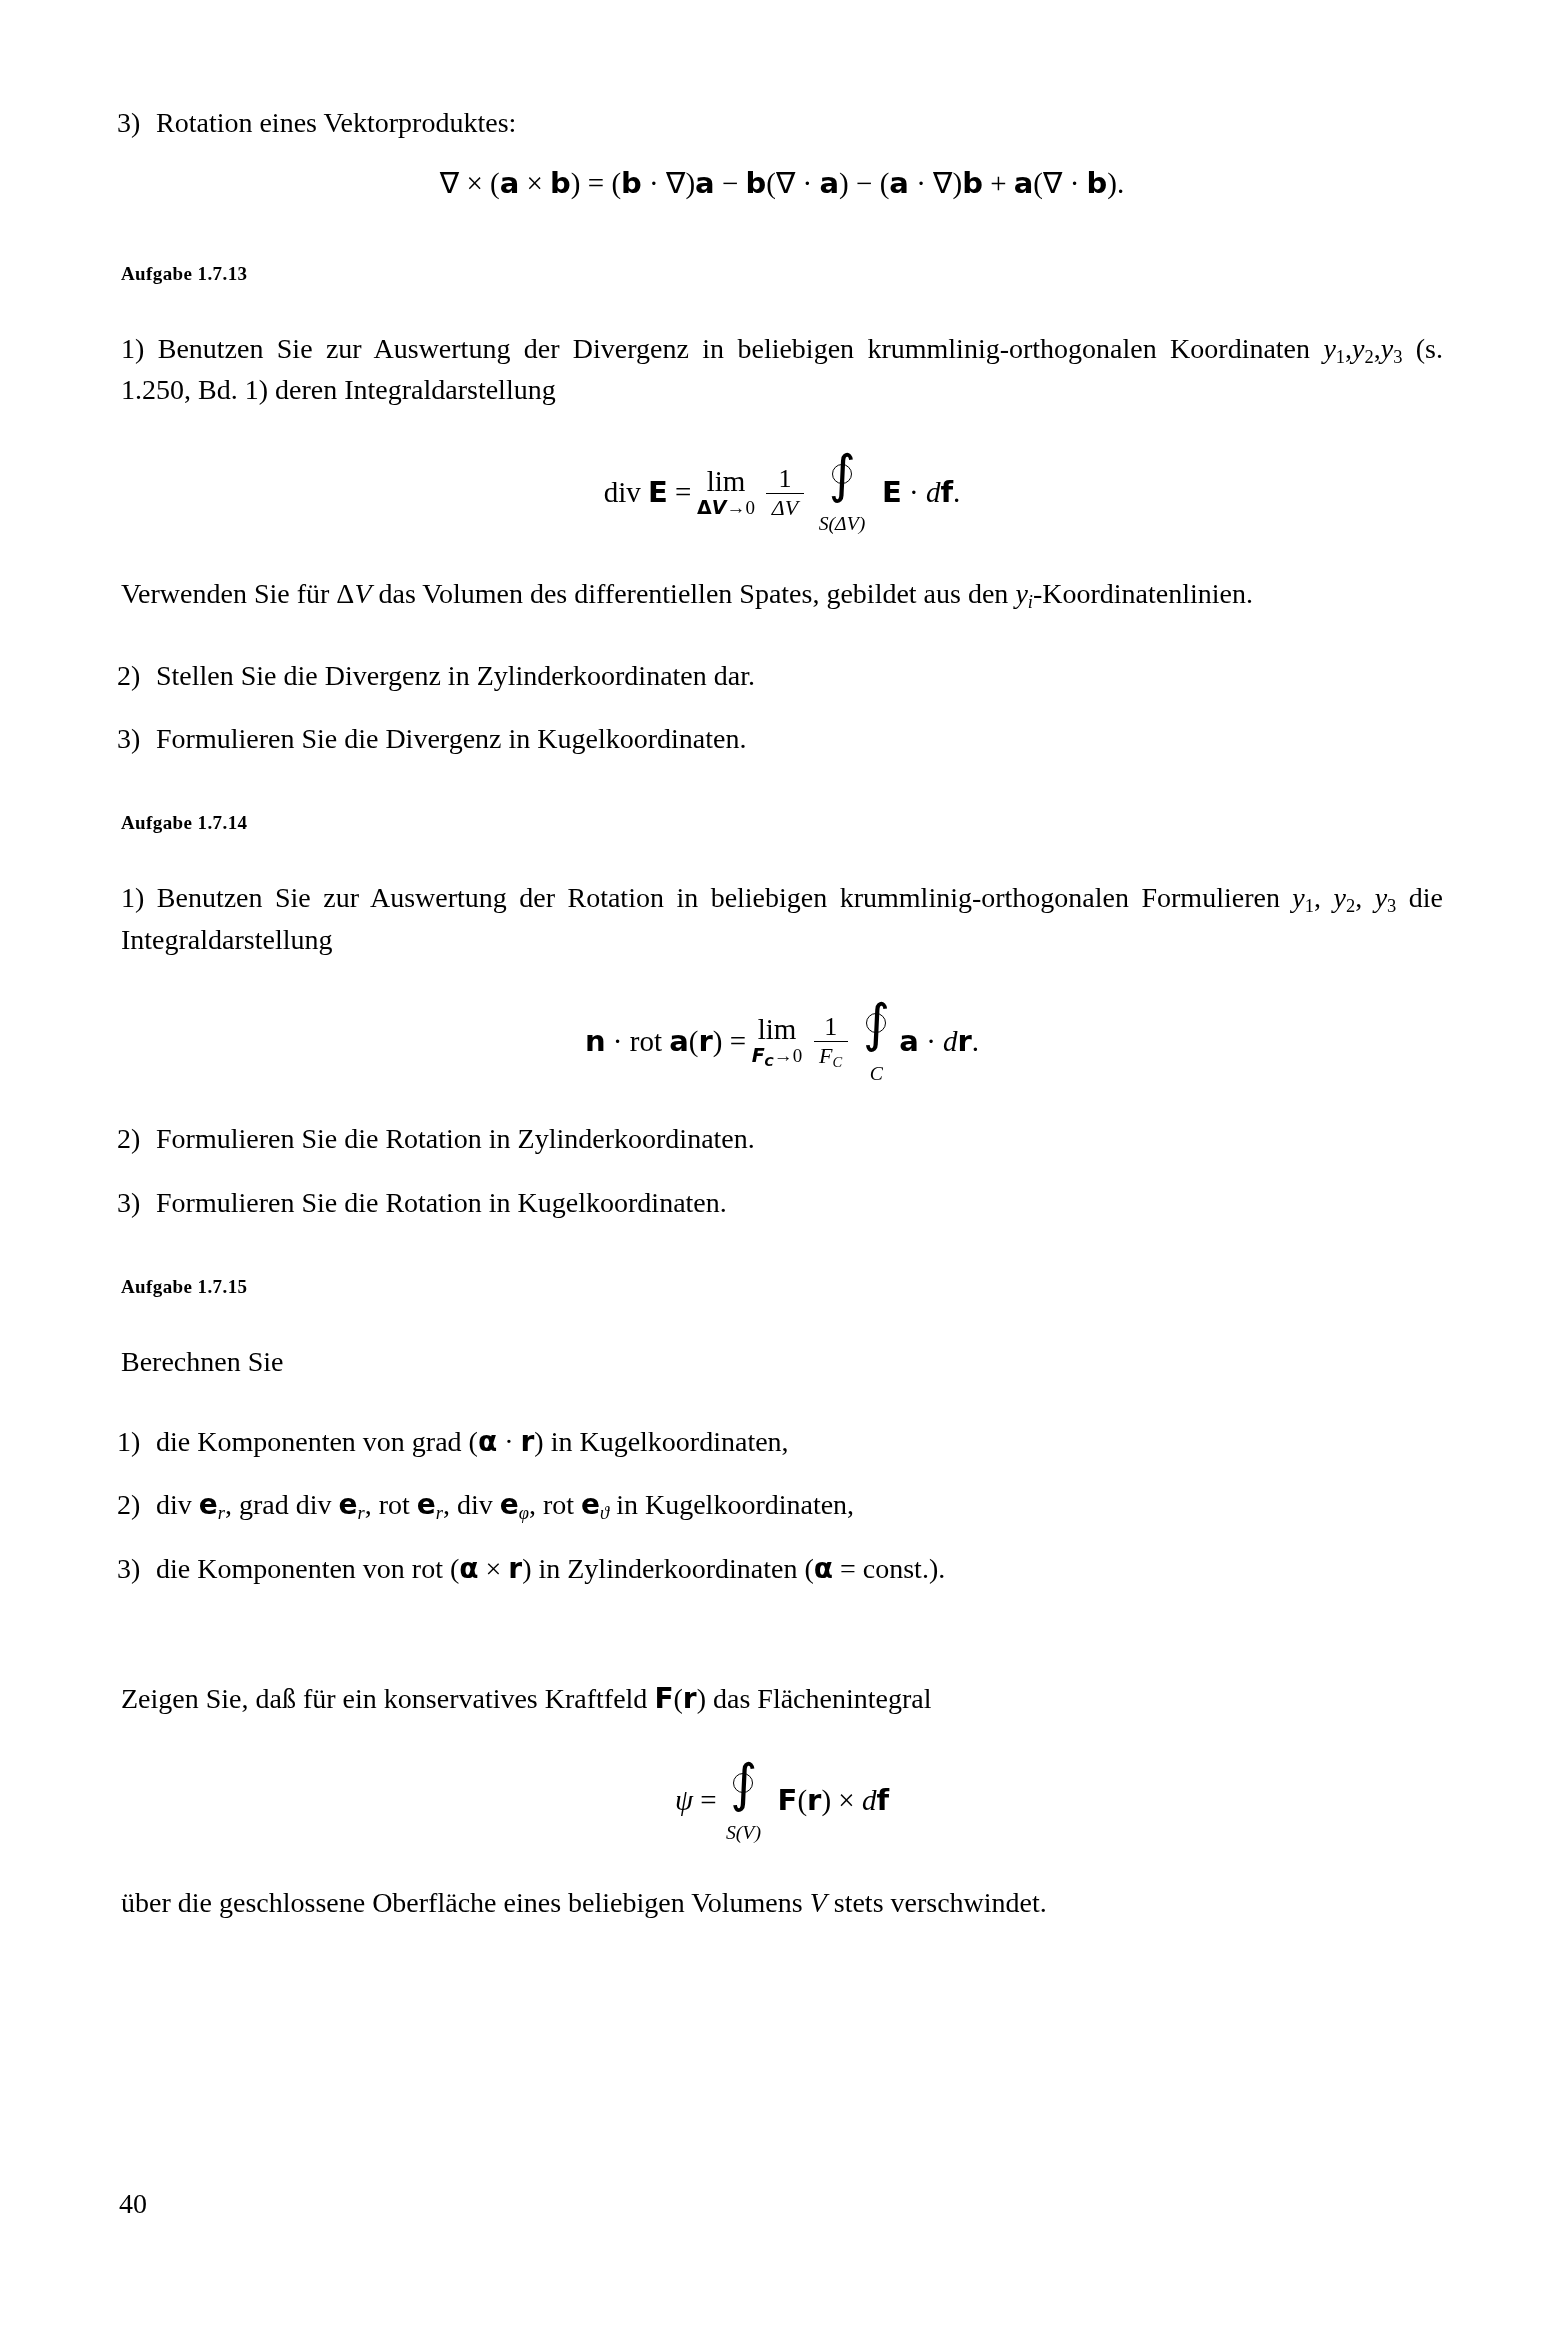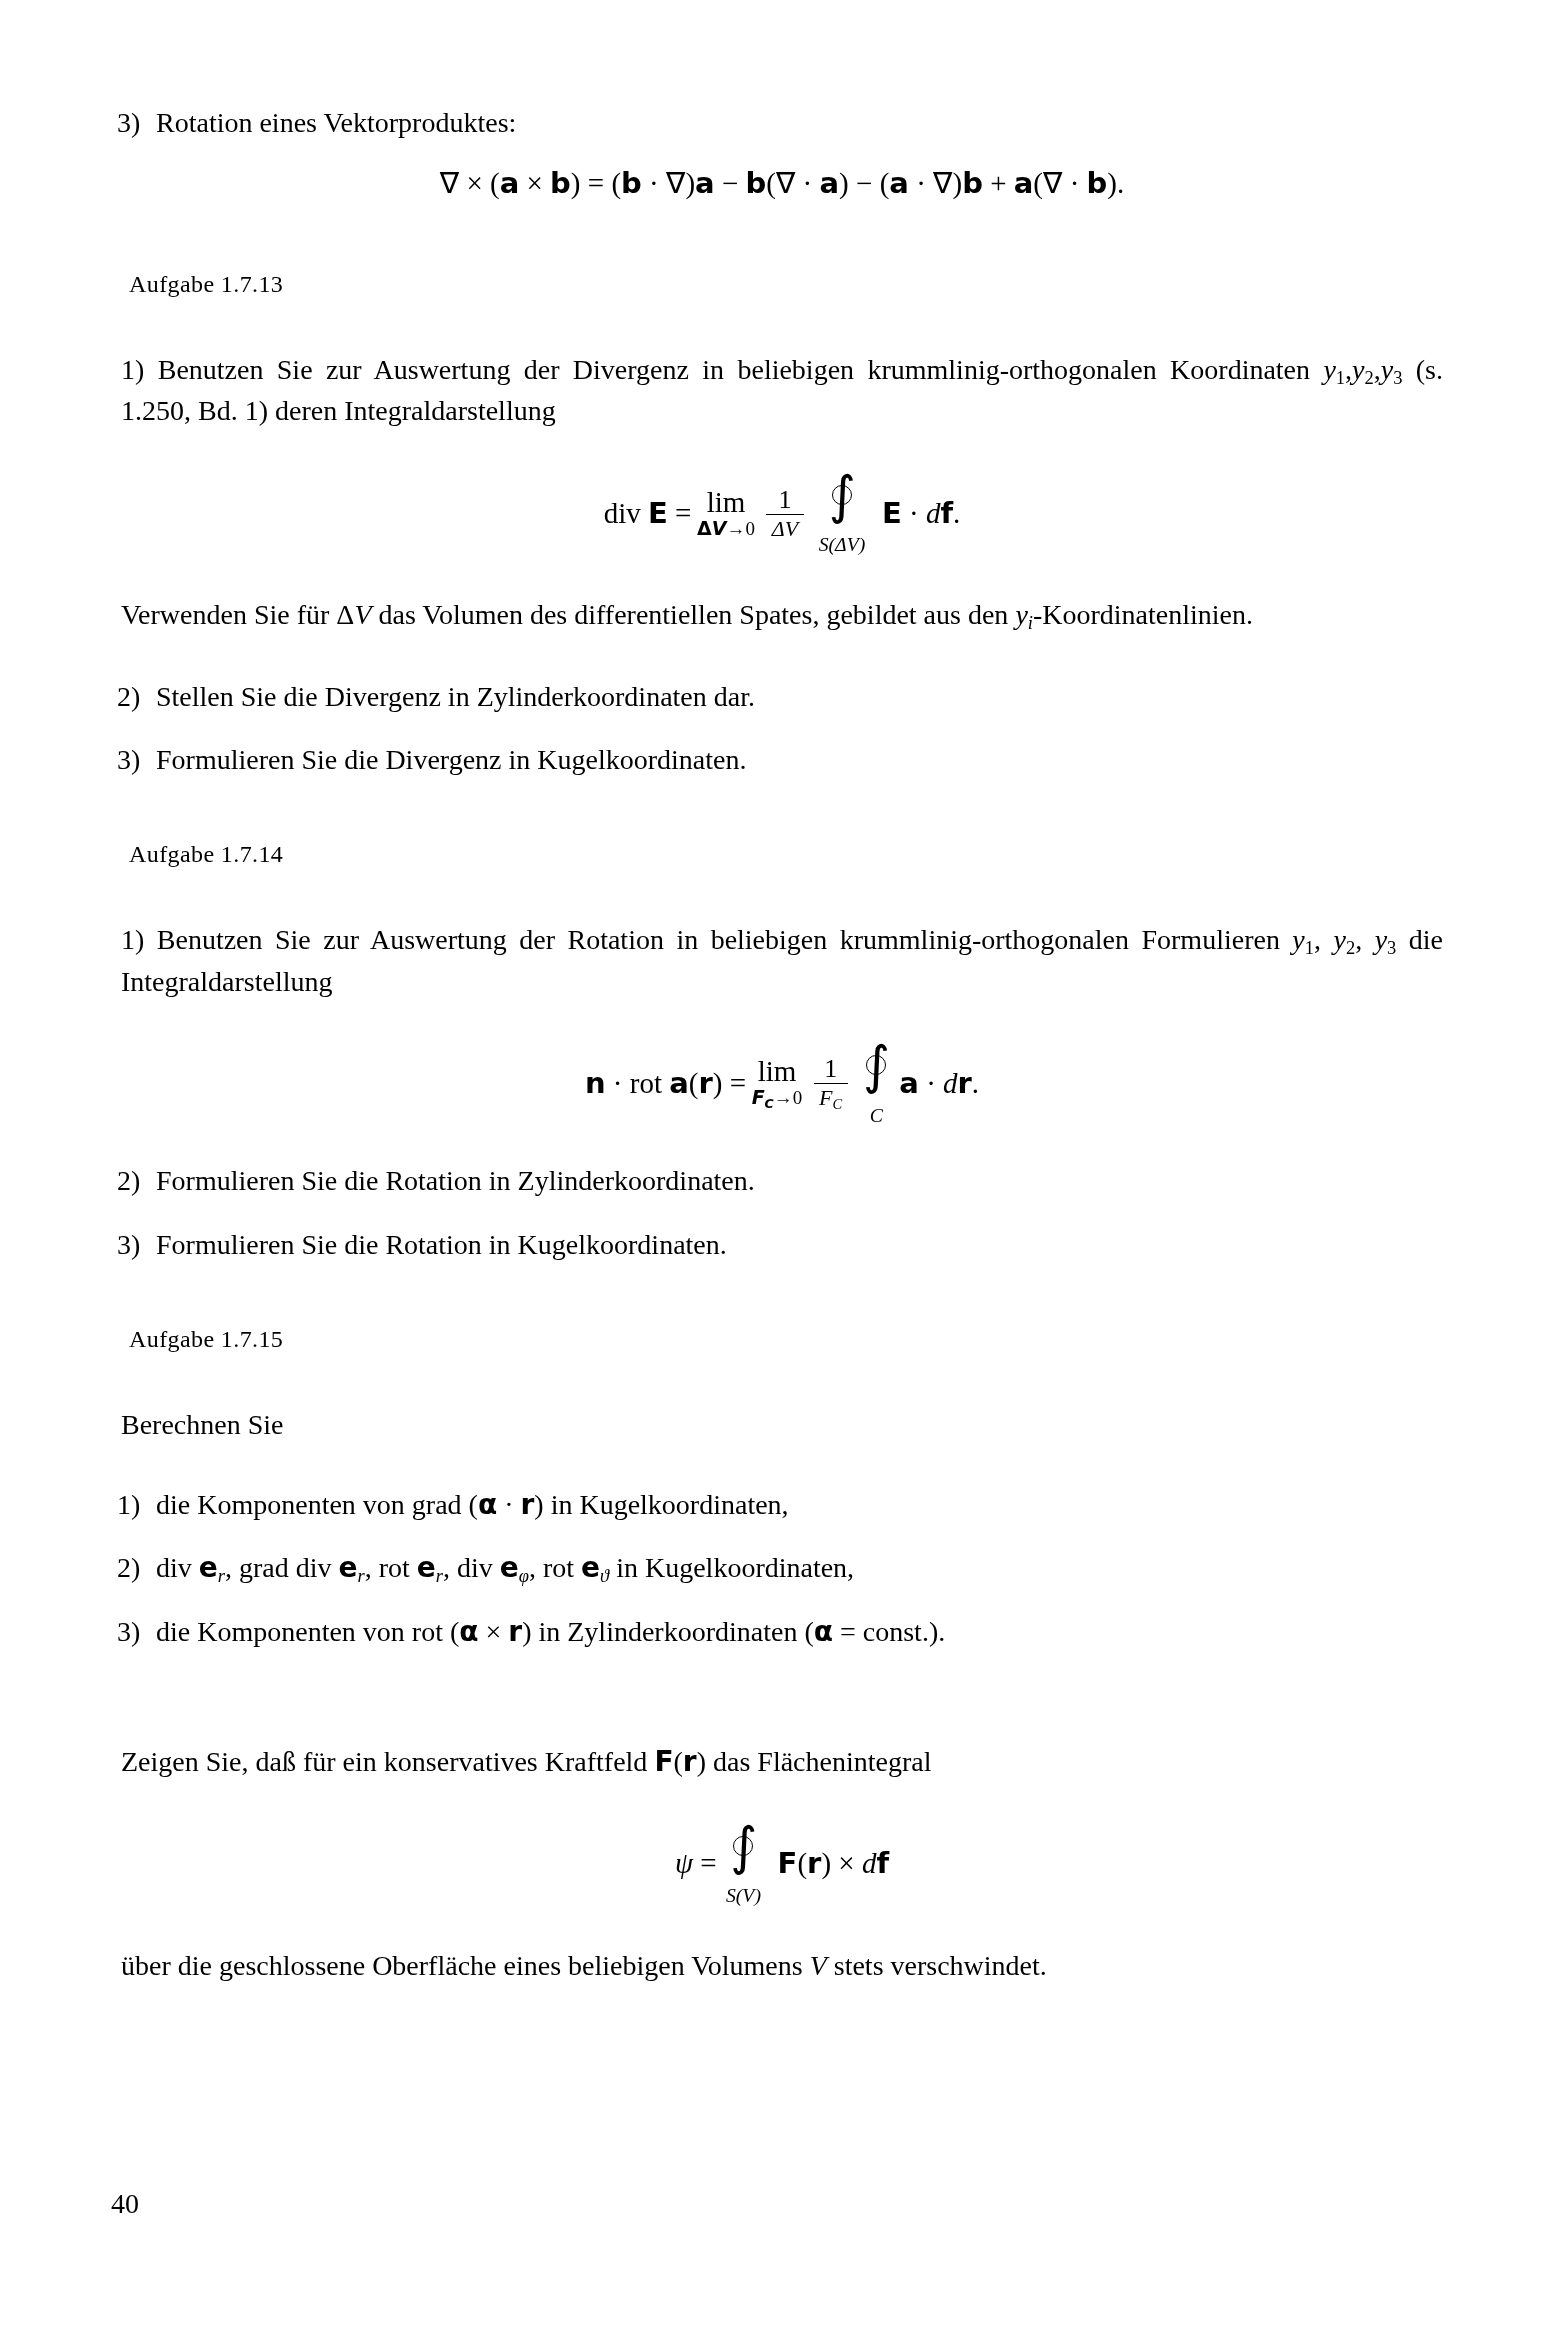--- a/index.html
+++ b/index.html
@@ -32,23 +32,23 @@
   
   .para {
     font-size: 28px;
     line-height: 1.42;
     margin: 4px;
     text-align: justify;
   }
   .para.nojust { text-align: left; }
 
   .heading {
-    font-size: 24px;
-    font-weight: normal;
-    margin: 12px;
+    font-size: 19px;
+    font-weight: bold;
+    margin: 4px;
     letter-spacing: 0.4px;
   }
 
   .numitem {
     display: flex;
     font-size: 28px;
     line-height: 1.45;
   }
   .numitem .num {
     flex: 0 0 auto;
@@ -151,21 +151,21 @@
     border-radius: 50%;
   }
   .cint .sub {
     font-size: 19.7px;
     margin-top: 15px;
     font-style: italic;
   }
 
   .pagenum {
     position: absolute;
-    left: 111px;
+    left: 119px;
     top: 2188px;
     font-size: 28px;
   }
 
   sub {
     font-size: 0.66em;
     vertical-align: -0.28em;
   }
 </style>
 </head>

